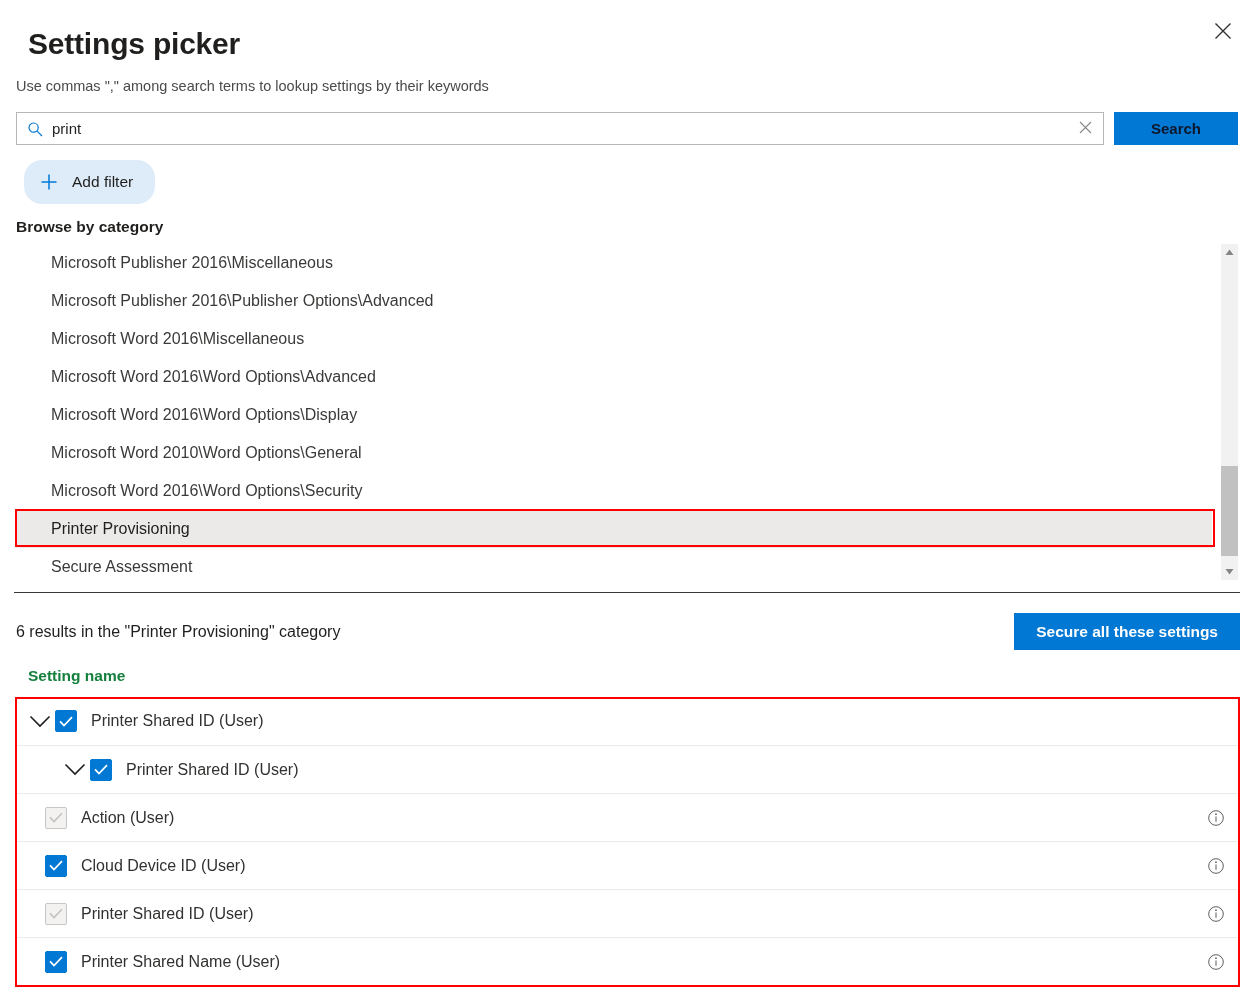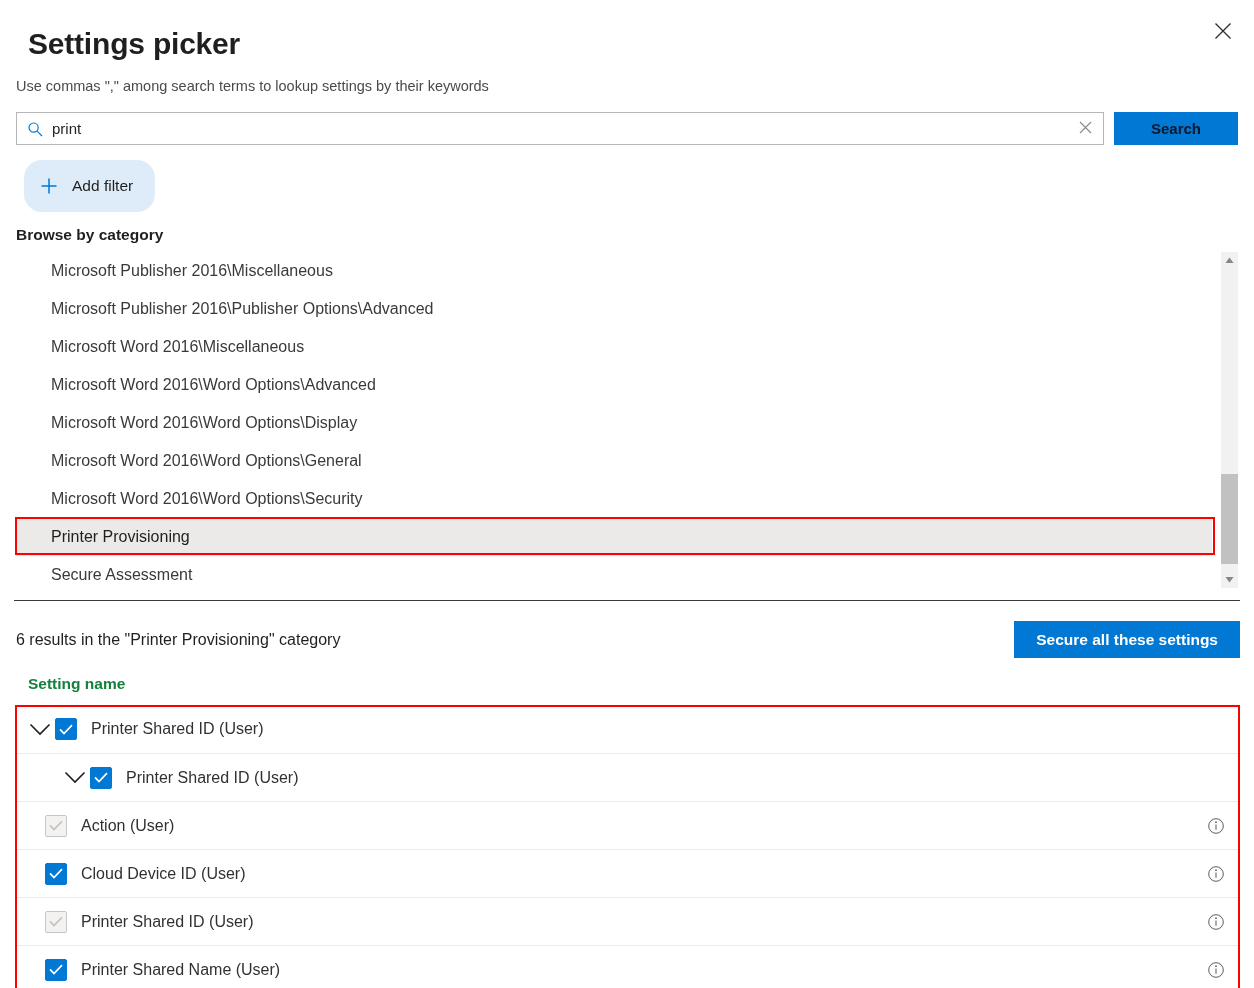--- a/index.html
+++ b/index.html
@@ -86,21 +86,21 @@
     font-size: 15px;
     font-weight: 600;
     cursor: pointer;
   }
 
   
   .filter-row { margin: 15px 0 0 24px; }
   .add-filter {
     display: inline-flex;
     align-items: center;
-    height: 52px;
+    height: 44px;
     padding: 0 22px 0 16px;
     background: #deecf9;
     border: none;
     border-radius: 18px;
     cursor: pointer;
     font-family: "Liberation Sans", sans-serif;
     font-size: 15.5px;
     color: #201f1e;
     gap: 14px;
   }
@@ -304,21 +304,21 @@
 
 <div class="browse-label">Browse by category</div>
 
 <div class="category-panel">
   <div class="category-list" id="category-list">
       <div class="category-item">Microsoft Publisher 2016\Miscellaneous</div>
       <div class="category-item">Microsoft Publisher 2016\Publisher Options\Advanced</div>
       <div class="category-item">Microsoft Word 2016\Miscellaneous</div>
       <div class="category-item">Microsoft Word 2016\Word Options\Advanced</div>
       <div class="category-item">Microsoft Word 2016\Word Options\Display</div>
-      <div class="category-item">Microsoft Word 2016\Word Options\General</div>
+      <div class="category-item">Microsoft Word 2010\Word Options\General</div>
       <div class="category-item">Microsoft Word 2016\Word Options\Security</div>
       <div class="category-item selected">Printer Provisioning</div>
       <div class="category-item">Secure Assessment</div>
     </div>
   <div class="cat-highlight" id="cat-highlight" style="top: 265px;"></div>
 
   <div class="scrollbar">
     <div class="sb-arrow up">
       <svg width="9" height="7" viewBox="0 0 9 7">
           <path d="M4.5 0.5 L8.5 6 L0.5 6 Z" fill="#868686"></path>

